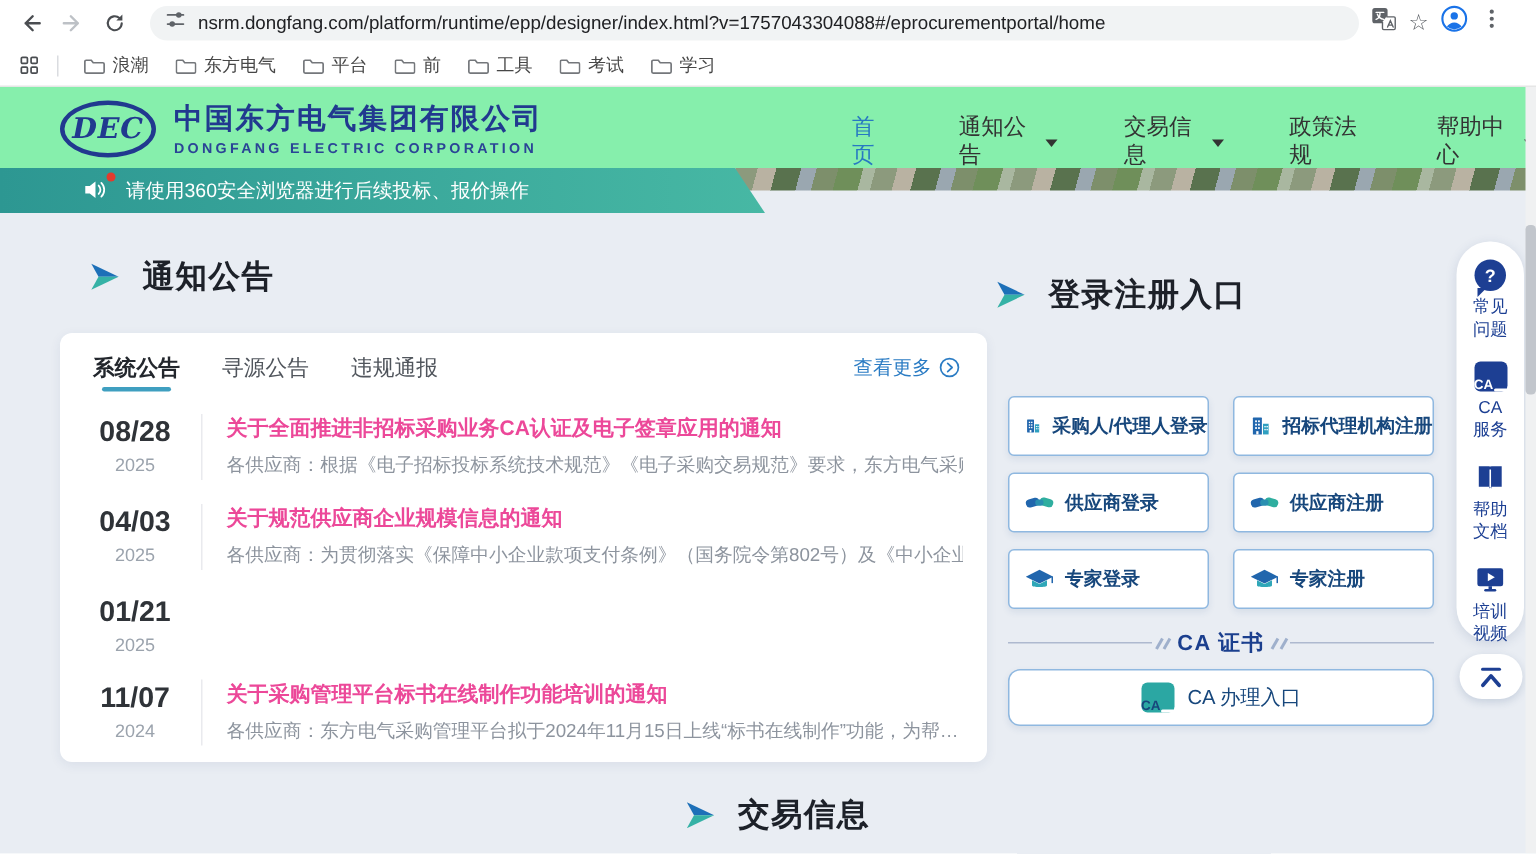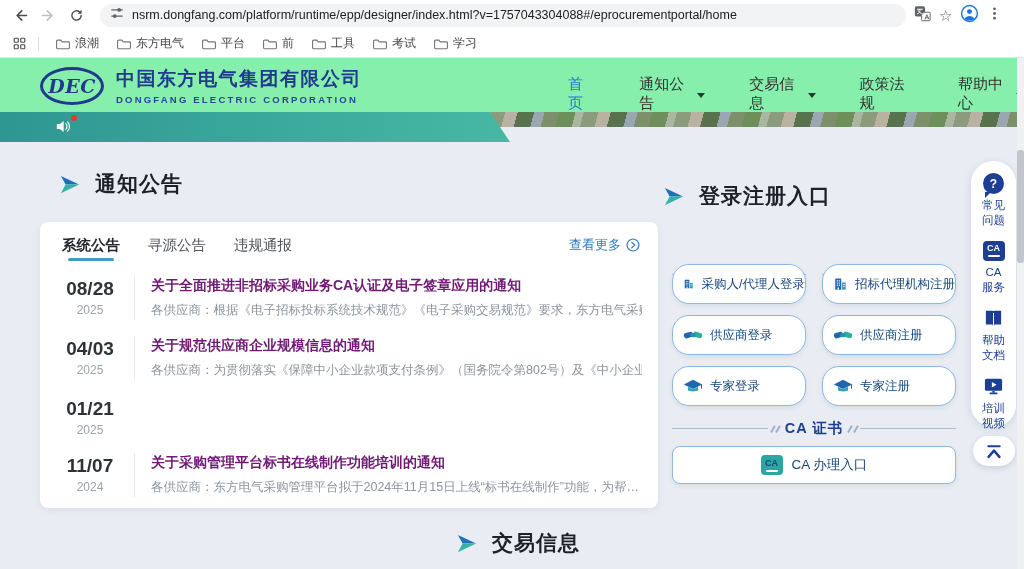--- a/index.html
+++ b/index.html
@@ -55,38 +55,38 @@
   .tab.active { color:#23272d; font-weight:bold; }
   .tab.active::after { content:""; position:absolute; left:6px; right:6px; bottom:4px; height:3px; border-radius:2px; background:#3f9fc0; }
   .more-link { position:absolute; right:18px; top:14px; display:flex; align-items:center; gap:5px; cursor:pointer; }
   .more-link span { font-size:13px; color:#2b7cc4; }
   .rows { display:flex; flex-direction:column; padding-top:2px; }
   .n-row { display:flex; align-items:flex-start; padding:8px 16px 8px 22px; cursor:pointer; }
   .date-block { width:56px; text-align:center; flex:none; padding-top:2px; }
   .date-block .d { font-size:19px; font-weight:bold; color:#2f3338; }
   .date-block .y { font-size:12px; color:#9ba3ad; margin-top:3px; }
   .n-body { margin-left:16px; padding-left:16px; border-left:1px solid #e9eaee; flex:1; min-width:0; min-height:44px; }
-  .n-title { font-size:14px; font-weight:bold; color:#701a75; margin:1px 0 7px; white-space:nowrap; overflow:hidden; }
+  .n-title { font-size:14px; font-weight:bold; color:#ec4899; margin:1px 0 7px; white-space:nowrap; overflow:hidden; }
   .n-desc { font-size:12.5px; color:#8d949e; white-space:nowrap; overflow:hidden; }
 
   
   .grp-row { position:absolute; left:672px; top:231px; width:284px; display:flex; gap:16px;margin-top:34px; }
   .grp-label { flex:1; display:flex; align-items:center; gap:4px; }
   .grp-label .line { flex:1; height:1px; background:#aeb9cf; }
   .slash { width:1.5px; height:8px; background:#9fb0cc; transform:rotate(30deg); display:inline-block; }
   .grp-label b { font-size:14.5px; color:#1b3f8e; letter-spacing:1px; margin:0 2px; }
 
   .btn-grid { position:absolute; left:672px; top:264px; width:284px; display:grid; grid-template-columns:134px 134px; column-gap:16px; row-gap:11px; }
-  .entry-btn { height:40px; background:#fff; border:1px solid #8fb8e0; border-radius:17px; box-shadow:0 2px 5px rgba(40,80,140,.10); display:flex; align-items:center; padding-left:10px; gap:7px; cursor:pointer; }
+  .entry-btn { height:40px; background:#fff; border:1px solid #8fb8e0; border-radius:4px; box-shadow:0 2px 5px rgba(40,80,140,.10); display:flex; align-items:center; padding-left:10px; gap:7px; cursor:pointer;font-weight:bold; }
   .entry-btn span { font-size:12.5px; color:#17477c; white-space:nowrap; }
 
   .ca-div { position:absolute; left:672px; top:419px; width:284px; }
   .ca-btn { position:absolute; left:672px; top:446px; width:284px; height:38px; background:#fff; border:1px solid #8fb8e0; border-radius:8px; box-shadow:0 2px 5px rgba(40,80,140,.10); display:flex; align-items:center; justify-content:center; gap:9px; cursor:pointer; }
   .ca-btn span { font-size:13.5px; color:#17477c; }
-  .ca-chip { width:22px; height:20px; background:#2ba7a3; border-radius:4px; color:#fff; display:flex; flex-direction:column; align-items:center; justify-content:center; flex:none; }
+  .ca-chip { width:22px; height:20px; background:#2ba7a3; border-radius:4px; color:#fff; display:flex; align-items:flex-end; justify-content:center; flex:none; }
   .ca-chip i { font-style:normal; font-size:9px; font-weight:bold; line-height:1; }
   .ca-chip .bar { width:12px; height:2px; background:#fff; border-radius:1px; margin-top:2px; }
   .ca-chip.navy { background:#1d3f93; }
 
   
   .quick-rail { position:absolute; left:971px; top:161px; width:45px; height:266px; background:#fff; border-radius:22px; box-shadow:0 2px 8px rgba(40,70,120,.15); display:flex; flex-direction:column; align-items:center; padding:12px 0; gap:13px; }
   .rail-item { display:flex; flex-direction:column; align-items:center; gap:4px; cursor:pointer; }
   .rail-item .lb { font-size:11.5px; color:#1c3f93; text-align:center; line-height:1.3; width:26px; }
   .q-bubble { width:21px; height:21px; border-radius:50%; background:#1d3f93; color:#fff; font-size:12px; font-weight:bold; display:flex; align-items:center; justify-content:center; position:relative; }
   .q-bubble::after { content:""; position:absolute; left:2px; bottom:-4px; border-left:6px solid #1d3f93; border-bottom:6px solid transparent; }
@@ -253,20 +253,21 @@
   <div class="hero-strip"></div>
   <div class="notice-band">
     <span class="speaker-wrap">
       <svg width="17" height="15" viewBox="0 0 20 16">
           <path d="M1 5h3.5L9 1.5v13L4.5 11H1z" fill="#fff"></path>
           <path d="M11.5 4.7a4.6 4.6 0 0 1 0 6.6" stroke="#fff" fill="none" stroke-width="1.4" stroke-linecap="round"></path>
           <path d="M13.6 2.6a7.6 7.6 0 0 1 0 10.8" stroke="#fff" fill="none" stroke-width="1.4" stroke-linecap="round"></path>
         </svg>
       <span class="red-dot"></span>
     </span>
+    <span class="band-text">请使用360安全浏览器进行后续投标、报价操作</span>
   </div>
 
   <div class="sec-head" style="left:58px; top:170px;">
     <svg width="23" height="23" viewBox="0 0 24 24">
         <polygon points="3,3 22,12 8,12" fill="#1d70b8"></polygon>
         <polygon points="8,12 22,12 3,21" fill="#35b2a6"></polygon>
       </svg>
     <span class="t">通知公告</span>
   </div>
 

